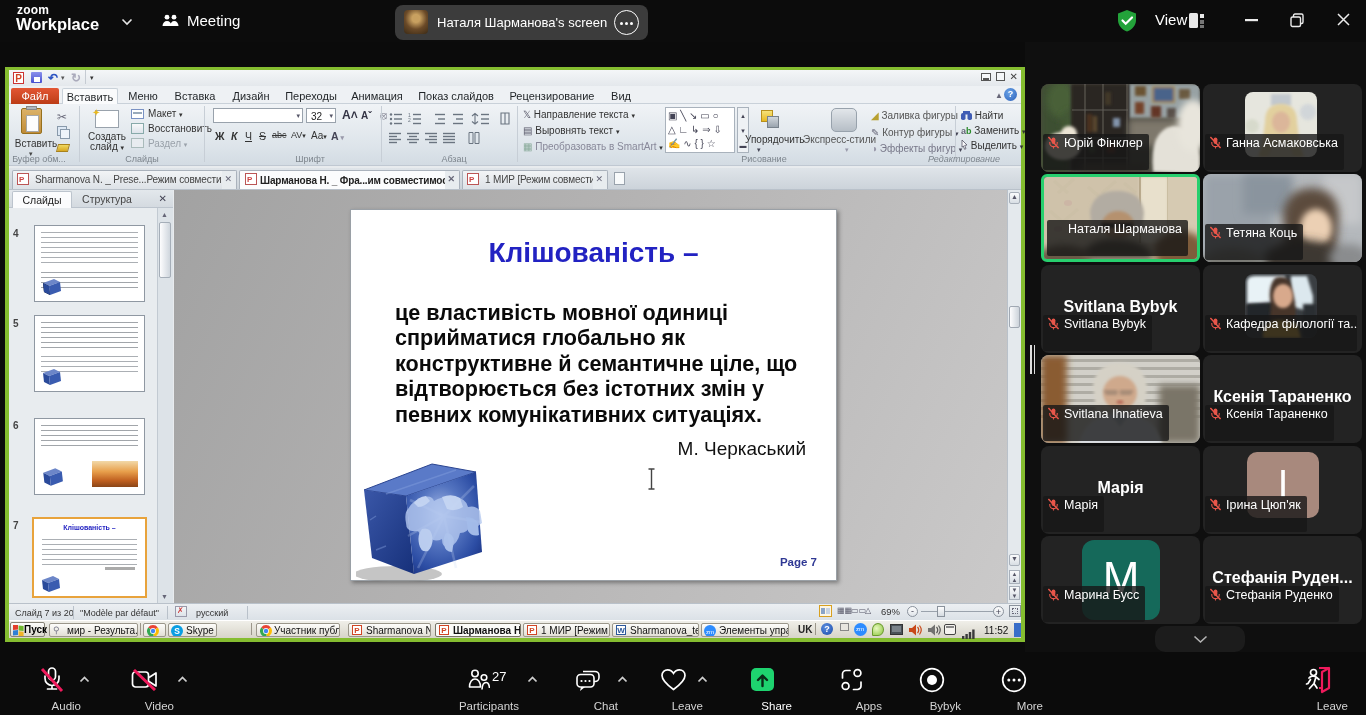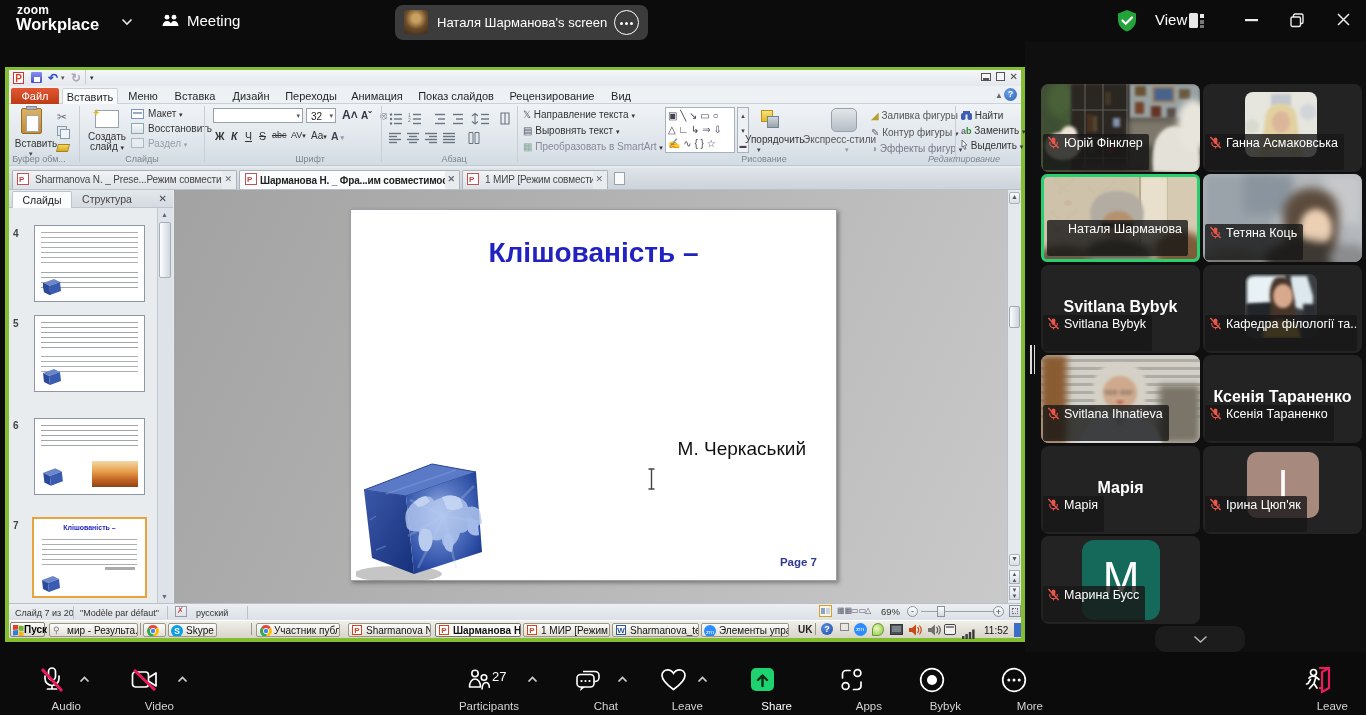--- a/index.html
+++ b/index.html
@@ -382,20 +382,21 @@
               <polygon points="3,6 14,2 20,5 9,9" fill="#6c86c8"></polygon>
               <polygon points="3,6 9,9 10,18 4,15" fill="#2a4a9a"></polygon>
               <polygon points="9,9 20,5 21,14 10,18" fill="#3a5cb0"></polygon>
             </svg></div>
     </div>
   </div>
 
   <div id="canvas"></div>
   <div id="slide">
     <div id="stitle">Клішованість –</div>
+    <div id="sbody">це властивість мовної одиниці<br>сприйматися глобально як<br>конструктивне й семантичне ціле, що<br>відтворюється без істотних змін у<br>певних комунікативних ситуаціях.</div>
     <div id="sauthor">М. Черкаський</div>
     <div id="spage">Page 7</div>
     <svg id="ibeam" width="9" height="22" viewBox="0 0 9 22">
           <path d="M1.5 1 H7.5 M4.5 1 V21 M1.5 21 H7.5" stroke="#444" stroke-width="1.4" fill="none"></path>
         </svg>
     <svg class="abs" style="left:5px;top:250px;" width="128" height="124" viewBox="0 0 128 124">
       <defs>
         <radialGradient id="cr" cx=".45" cy=".42" r=".72">
           <stop offset="0" stop-color="#a8bce8"></stop>
               <stop offset=".4" stop-color="#5474c0"></stop>
@@ -775,20 +776,28 @@
 
   <div class="tile" style="left:16px;top:494px;">
     <div class="avatar avletter" style="left:41px;top:4px;width:78px;height:80px;background:#15695a;border-radius:12px;font-size:44px;line-height:76px;">M</div>
     <div class="tlabel"><svg class="micico" viewBox="0 0 14 14">
             <rect x="5" y="1.5" width="4" height="7" rx="2" fill="#e8564a"></rect>
             <path d="M3 6.5 v1 a4 4 0 0 0 8 0 v-1 M7 11.5 v2" stroke="#e8564a" stroke-width="1.2" fill="none"></path>
             <line x1="1.5" y1="1" x2="12.5" y2="13" stroke="#e8564a" stroke-width="1.6"></line>
           </svg>Марина Бусс</div>
   </div>
 
+  <div class="tile" style="left:178px;top:494px;">
+    <div class="bigname" style="top:33px;">Стефанія Руден...</div>
+    <div class="tlabel"><svg class="micico" viewBox="0 0 14 14">
+            <rect x="5" y="1.5" width="4" height="7" rx="2" fill="#e8564a"></rect>
+            <path d="M3 6.5 v1 a4 4 0 0 0 8 0 v-1 M7 11.5 v2" stroke="#e8564a" stroke-width="1.2" fill="none"></path>
+            <line x1="1.5" y1="1" x2="12.5" y2="13" stroke="#e8564a" stroke-width="1.6"></line>
+          </svg>Стефанія Руденко</div>
+  </div>
 
   <div class="abs" style="left:130px;top:584px;width:90px;height:26px;background:#1c1c1c;border-radius:10px;"></div>
   <svg class="abs" style="left:168px;top:593px;" width="15" height="9" viewBox="0 0 15 9">
         <path d="M1.5 1.5 L7.5 7 L13.5 1.5" stroke="#b4b4b4" stroke-width="1.6" fill="none"></path>
       </svg>
 </div>
 
 <div id="btoolbar">
 
   <svg class="bico" style="left:40px;" width="24" height="28" viewBox="0 0 24 28">

